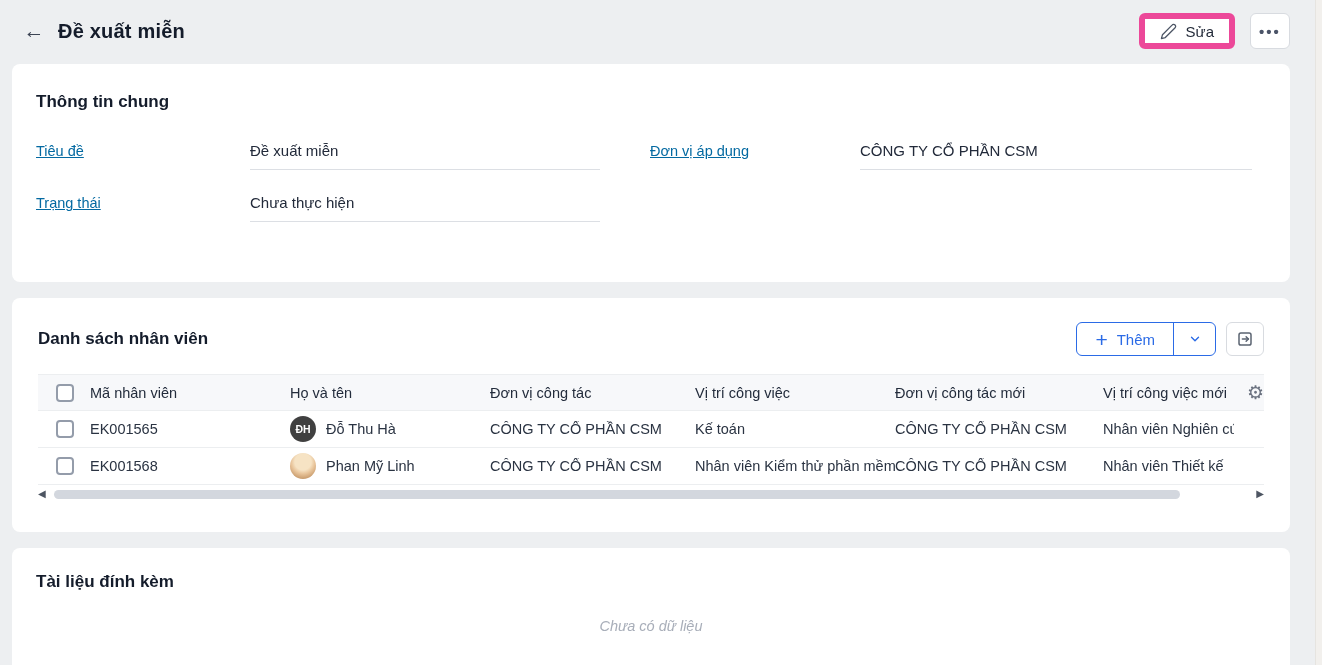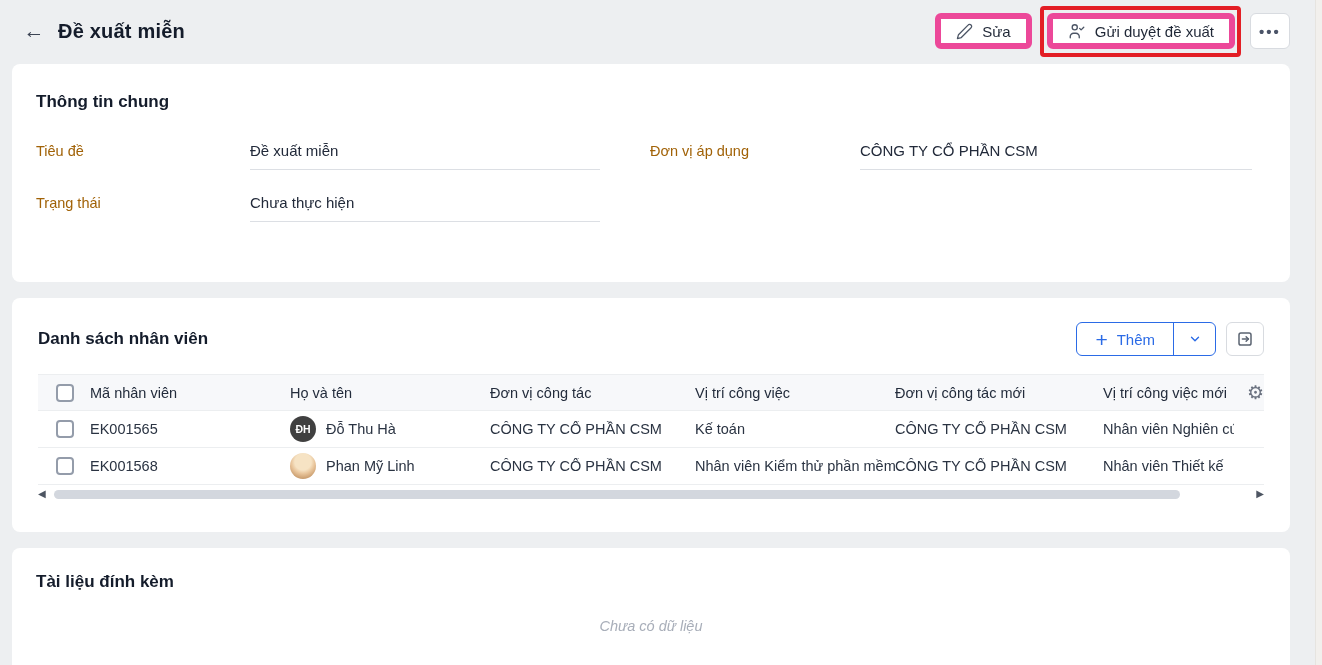--- a/index.html
+++ b/index.html
@@ -50,21 +50,21 @@
   .card-info { padding: 28px 38px 36px 24px; margin-top: 2px; }
   .card-table { padding: 24px 26px 30px 26px; margin-top: 16px; }
   .card-files { padding: 24px 24px 24px 24px; margin-top: 16px; height: 140px; }
   .section-title { font-size: 17px; font-weight: 700; color: #141c2b; }
   
   .fields-grid {
     display: grid; grid-template-columns: 564px 602px; column-gap: 50px;
     margin-top: 30px; row-gap: 0;
   }
   .field-row { display: flex; align-items: baseline; min-height: 52px; }
-  .field-label { flex: 0 0 214px; font-size: 14.5px; color: #a16207; }
+  .field-label { flex: 0 0 214px; font-size: 14.5px; color: #0369a1; text-decoration: underline; }
   .field-row.right .field-label { flex-basis: 210px; }
   .field-value {
     flex: 1; font-size: 15px; color: #222a3a;
     border-bottom: 1px solid #dcdfe4; padding-bottom: 9px; min-height: 28px;
   }
   .field-empty { min-height: 52px; }
   
   .list-head { display: flex; align-items: center; }
   .list-actions { margin-left: auto; display: flex; align-items: center; gap: 10px; }
   .split-btn {
@@ -143,33 +143,20 @@
   <div class="header-actions">
     <button class="btn">
       <span style="display:inline-flex">
         <svg width="17" height="17" viewBox="0 0 24 24" fill="none" stroke-width="1.8" stroke-linecap="round" stroke-linejoin="round">
             <path d="M17 3a2.85 2.85 0 1 1 4 4L7.5 20.5 2 22l1.5-5.5Z"></path>
           </svg>
       </span>
       <span>Sửa</span>
     </button>
 
-    <span class="annotated">
-      <span class="red-frame"></span>
-      <button class="btn">
-        <span style="display:inline-flex">
-          <svg width="18" height="18" viewBox="0 0 24 24" fill="none" stroke-width="1.8" stroke-linecap="round" stroke-linejoin="round">
-              <circle cx="9" cy="7" r="3.4"></circle>
-              <path d="M3 21v-1.6A4.4 4.4 0 0 1 7.4 15h3.2a4.4 4.4 0 0 1 4.4 4.4V21"></path>
-              <path d="M15.5 8.5l2 2 3.5-3.5"></path>
-            </svg>
-        </span>
-        <span>Gửi duyệt đề xuất</span>
-      </button>
-    </span>
 
     <button class="more-btn">
       <span>•••</span>
     </button>
   </div>
 </div>
 
 <div class="card card-info">
   <div class="section-title">Thông tin chung</div>
   <div class="fields-grid">

